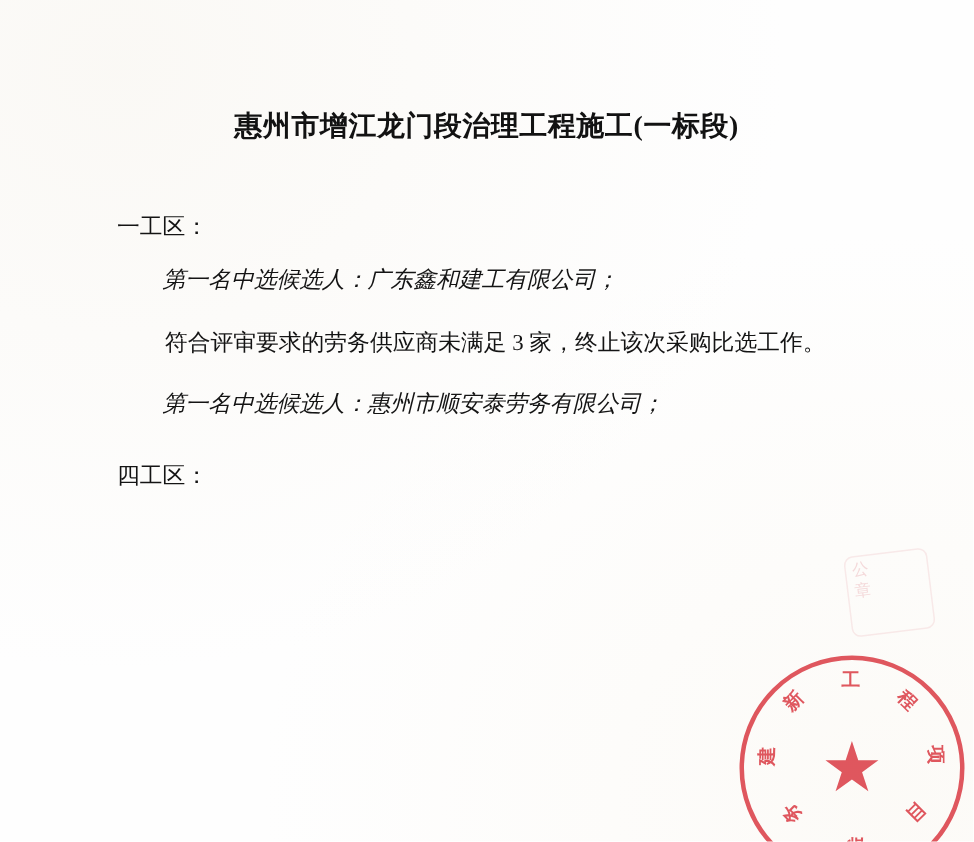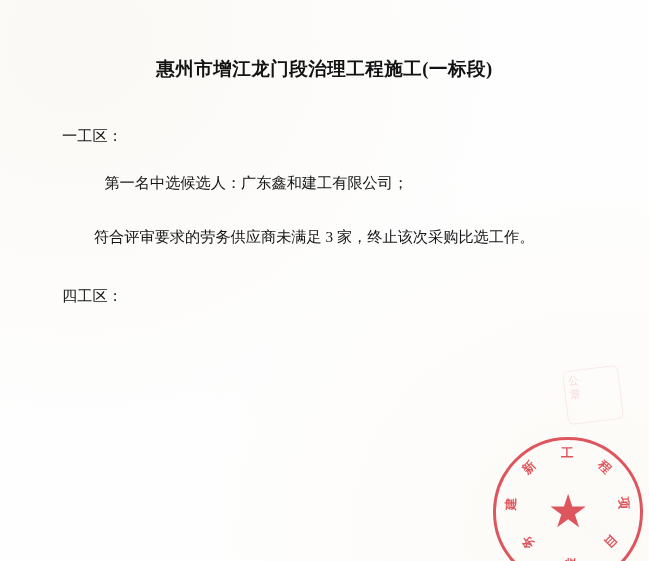--- a/index.html
+++ b/index.html
@@ -12,21 +12,21 @@
     background: #ffffff;
     font-family: "Liberation Serif", "DejaVu Serif", serif;
     color: #1a1a1a;
     overflow: hidden;
     position: relative;
   }
   .page {
     position: absolute;
     inset: 0;
     background: #fefefe;
-    padding: 0;
+    padding: 16px;
   }
   
   .paper-tint {
     position: absolute;
     inset: 0;
     background:
       radial-gradient(ellipse at 12% 8%, rgba(250,248,244,0.9) 0%, rgba(255,255,255,0) 55%),
       radial-gradient(ellipse at 92% 95%, rgba(252,250,246,0.9) 0%, rgba(255,255,255,0) 50%);
     pointer-events: none;
   }
@@ -57,22 +57,23 @@
   }
   .para-indent {
     text-indent: 2em;
     margin: 0;
   }
   .section-head {
     margin: 6px 0 0 0;
     text-indent: 0;
   }
   .item-line {
-    margin: 12px;
+    margin: 0;
     text-indent: 2em;
+    font-style: italic;
   }
   .item-line-loose {
     margin: 0;
     text-indent: 2.1em;
   }
   .gap-sm { height: 6px; }
   
   .seal {
     position: absolute;
     right: 6px;
@@ -157,20 +158,21 @@
       <p class="item-line">第一名中选候选人：广东鑫和建工有限公司；</p>
       <div class="gap-sm"></div>
 
       <div class="gap-sm"></div>
 
       <p class="item-line-loose">符合评审要求的劳务供应商未满足 3 家，终止该次采购比选工作。</p>
 
       <div class="gap-sm"></div>
 
       <div class="gap-sm"></div>
+      <p class="item-line">第一名中选候选人：惠州市顺安泰劳务有限公司；</p>
       <div class="gap-sm"></div>
 
       <div class="gap-sm"></div>
 
       <p class="section-head">四工区：</p>
 
     </div>
   </div>
 
   <div class="smudge">

